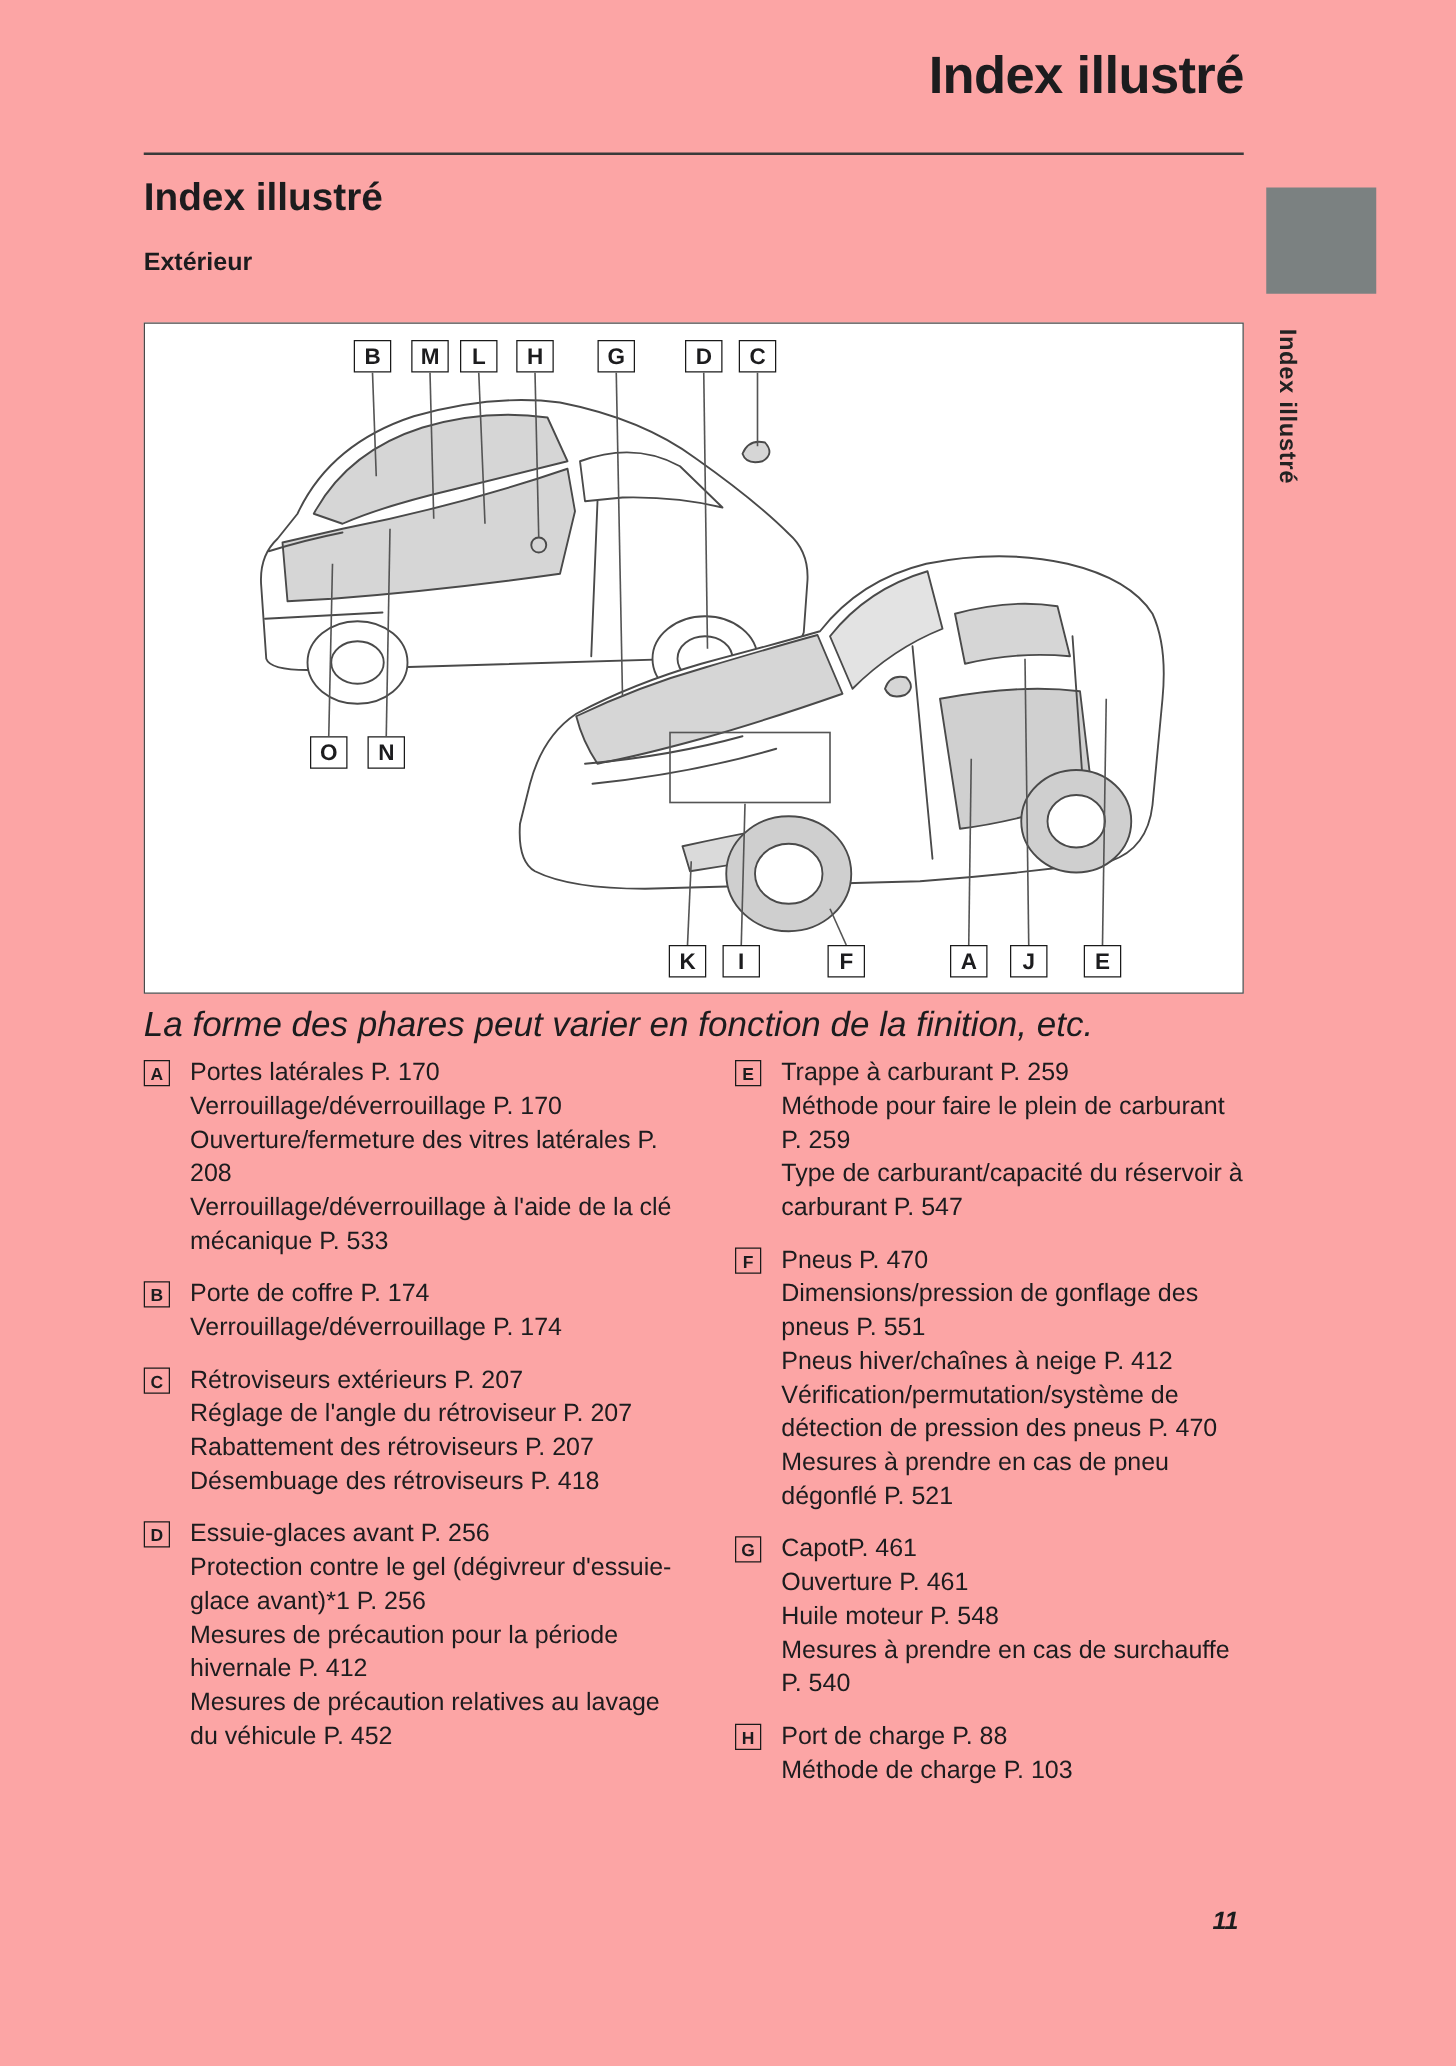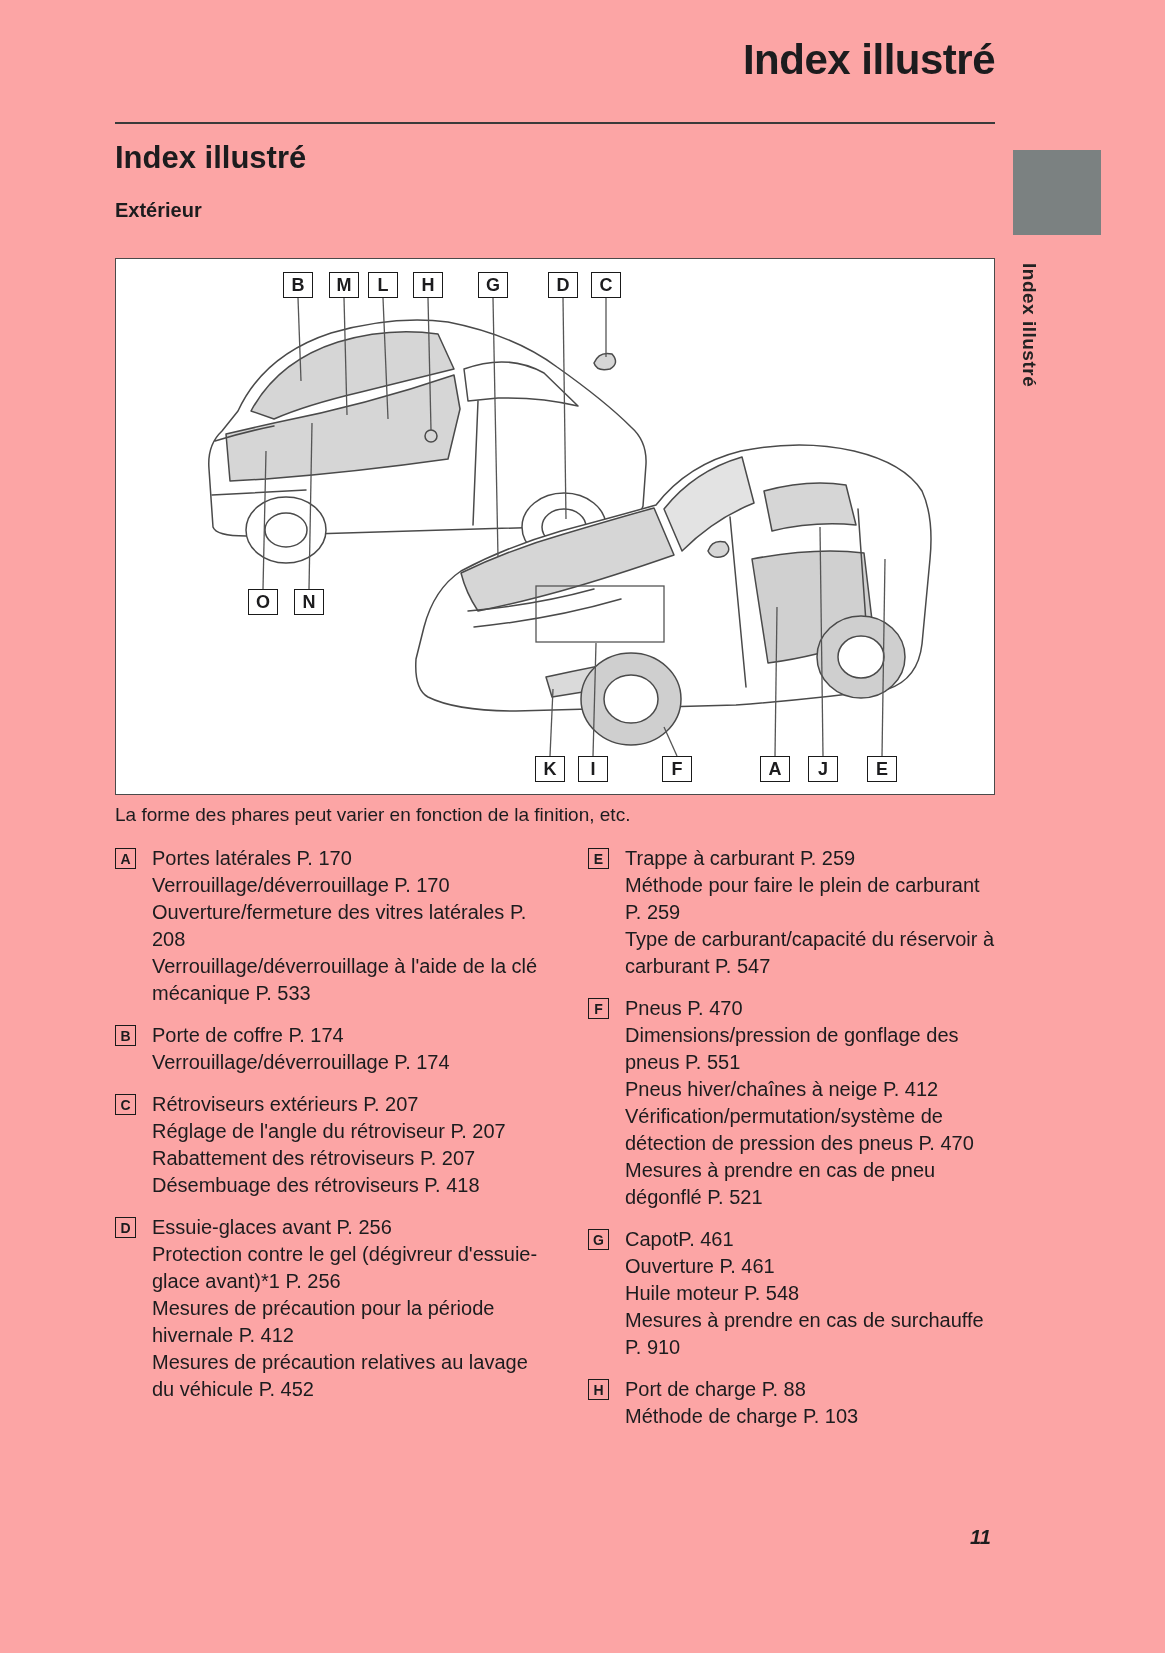--- a/index.html
+++ b/index.html
@@ -29,21 +29,21 @@
     border:1.5px solid #4a4a4a; background:#fff;
   }
   .frame svg { position:absolute; left:0; top:0; }
 
   .co {
     position:absolute; width:30px; height:26px; background:#fff;
     border:1.7px solid #1a1a1a; display:flex; align-items:center; justify-content:center;
     font-size:18px; font-weight:bold; z-index:3;
   }
 
-  .caption { position:absolute; left:115px; top:804px; font-size:19px; }
+  .caption { position:absolute; left:115px; top:804px; font-size:28px;font-style:italic; }
 
   .col { position:absolute; top:845px; }
   .col-left  { left:115px; width:445px; }
   .col-right { left:588px; width:410px; }
   .entry { display:flex; margin-bottom:15px; }
   .lbox {
     width:21px; height:21px; border:1.4px solid #1a1a1a; flex-shrink:0;
     display:flex; align-items:center; justify-content:center;
     font-size:14px; font-weight:bold; margin-top:3px; margin-right:16px;
   }
@@ -198,21 +198,21 @@
           <div class="item">Vérification/permutation/système de détection de pression des pneus P. 470</div>
           <div class="item">Mesures à prendre en cas de pneu dégonflé P. 521</div>
         </div>
       </div>
       <div class="entry">
         <span class="lbox">G</span>
         <div class="items">
           <div class="item">CapotP. 461</div>
           <div class="item">Ouverture P. 461</div>
           <div class="item">Huile moteur P. 548</div>
-          <div class="item">Mesures à prendre en cas de surchauffe P. 910</div>
+          <div class="item">Mesures à prendre en cas de surchauffe P. 540</div>
         </div>
       </div>
       <div class="entry">
         <span class="lbox">H</span>
         <div class="items">
           <div class="item">Port de charge P. 88</div>
           <div class="item">Méthode de charge P. 103</div>
         </div>
       </div>
     </div>

